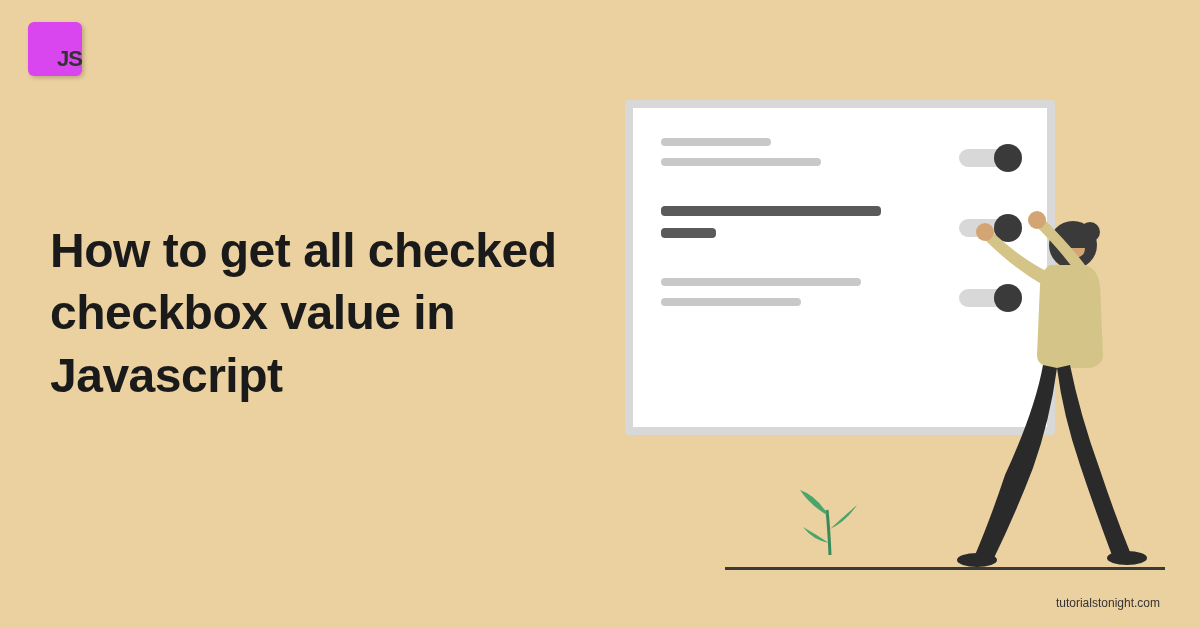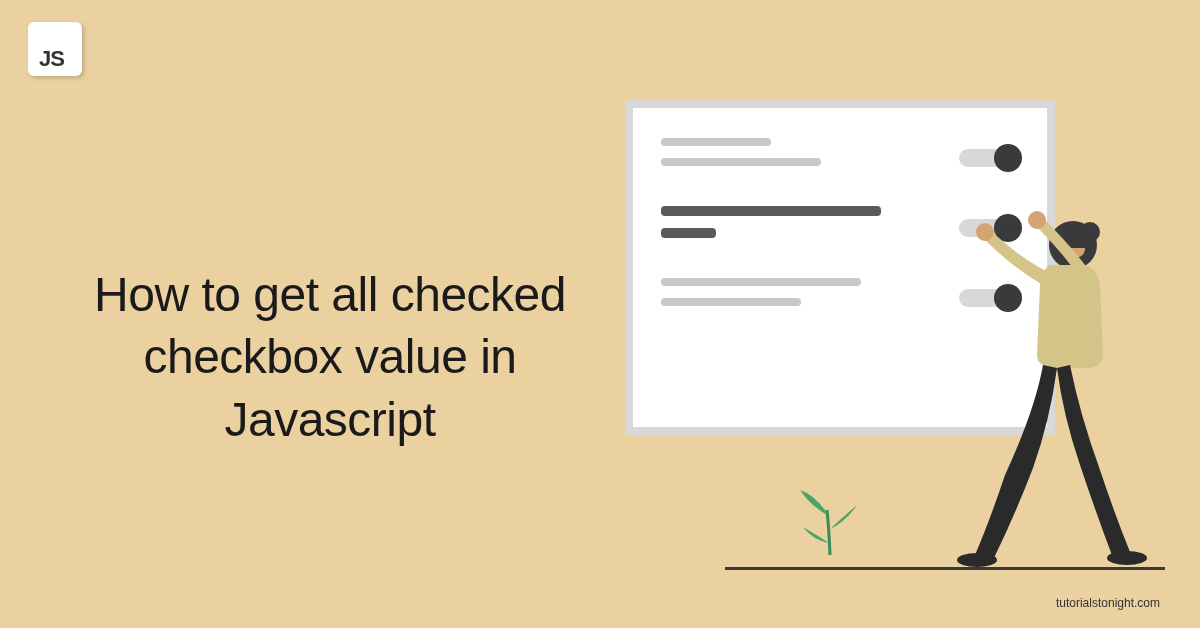--- a/index.html
+++ b/index.html
@@ -14,47 +14,46 @@
       position: relative;
       font-family: Arial, sans-serif;
       overflow: hidden;
     }
     .js-badge {
       position: absolute;
       top: 22px;
       left: 28px;
       width: 54px;
       height: 54px;
-      background: #ffffff;
+      background: #d946ef;
       border-radius: 6px;
       display: flex;
       align-items: flex-end;
       justify-content: flex-end;
-      padding: 4px 18px;
+      padding: 4px 0;
       box-shadow: 2px 2px 4px rgba(0,0,0,0.2);
     }
     .js-badge-text {
       font-weight: bold;
       font-size: 22px;
       color: #323330;
       letter-spacing: -1px;
     }
     .title {
       position: absolute;
       top: 220px;
       left: 50px;
       width: 560px;
       font-size: 48px;
-      font-weight: 400;
+      font-weight: 700;
       color: #1a1a1a;
-      text-align: center;
+      text-align: left;
       line-height: 1.3;
       font-family: 'Arial Black', Arial, sans-serif;
       letter-spacing: -0.5px;
-      margin-top: 44px;
     }
     .watermark {
       position: absolute;
       bottom: 18px;
       right: 40px;
       font-size: 12px;
       color: #333;
     }
     .illustration {
       position: absolute;

